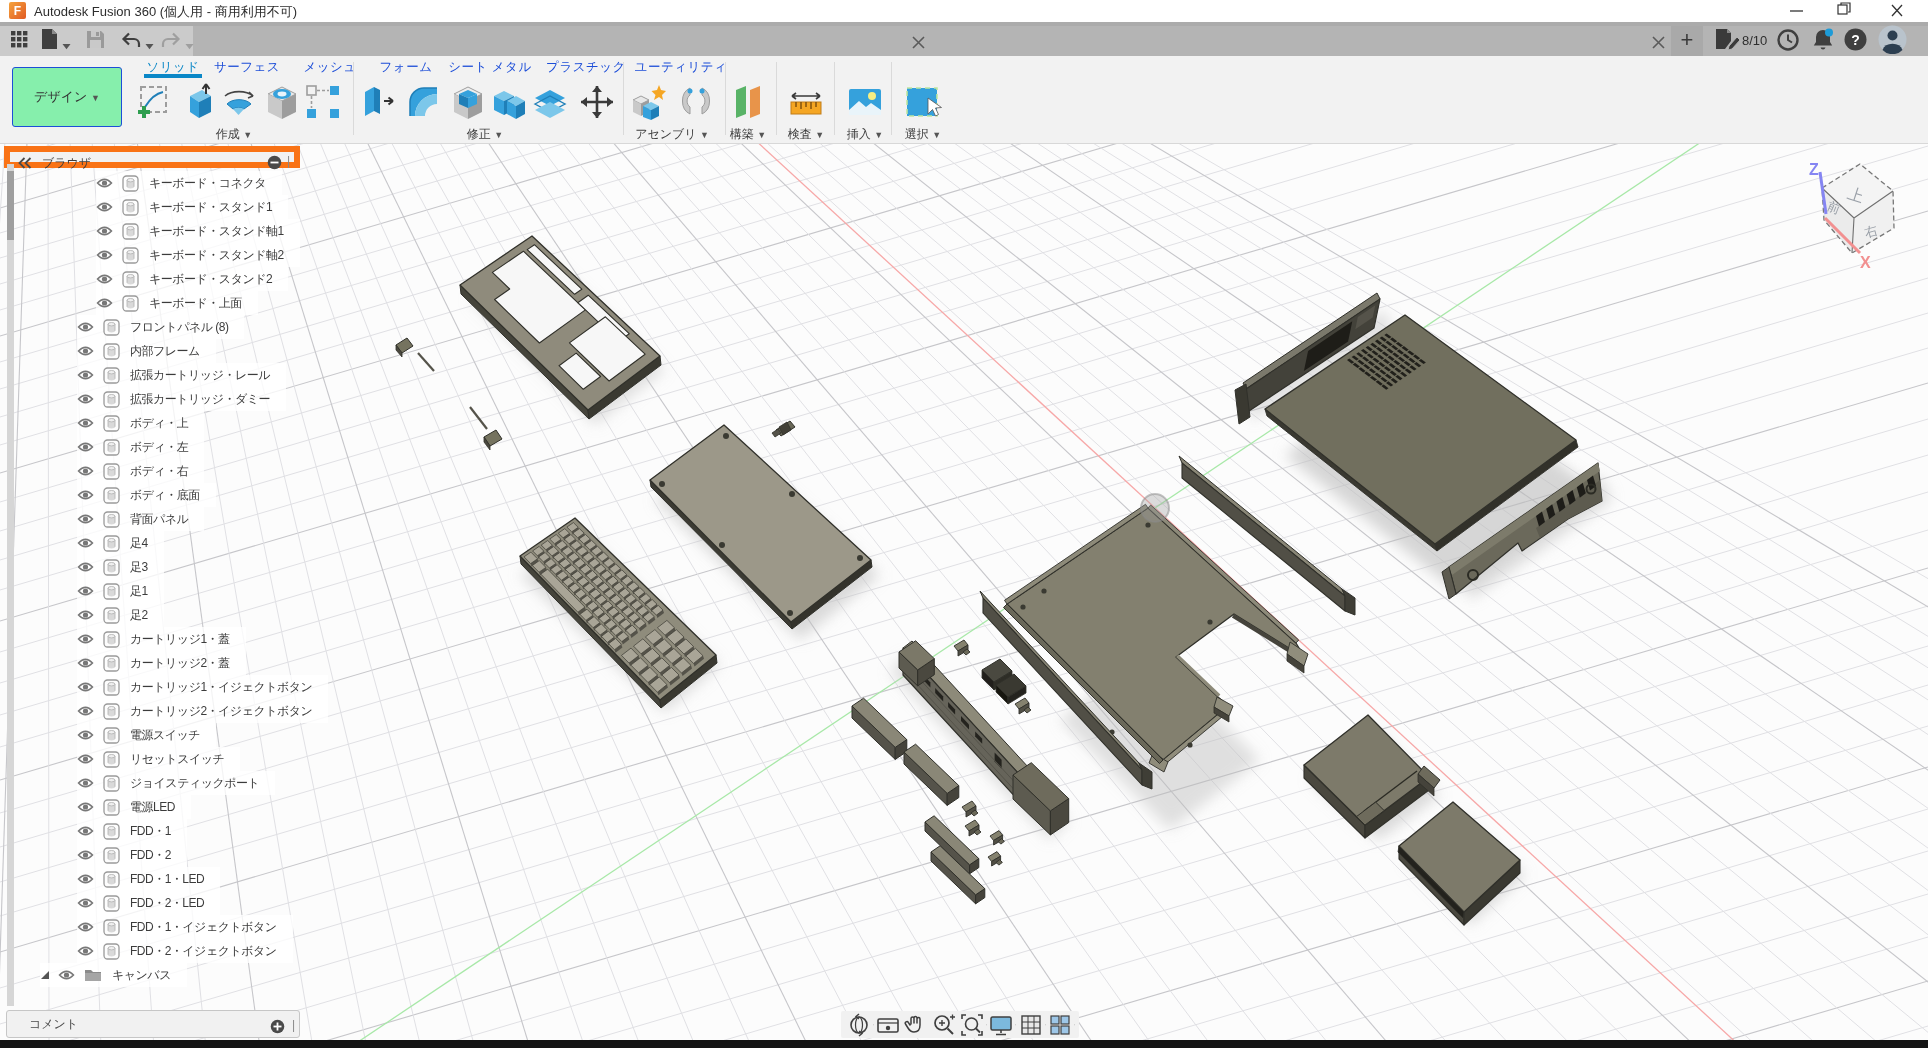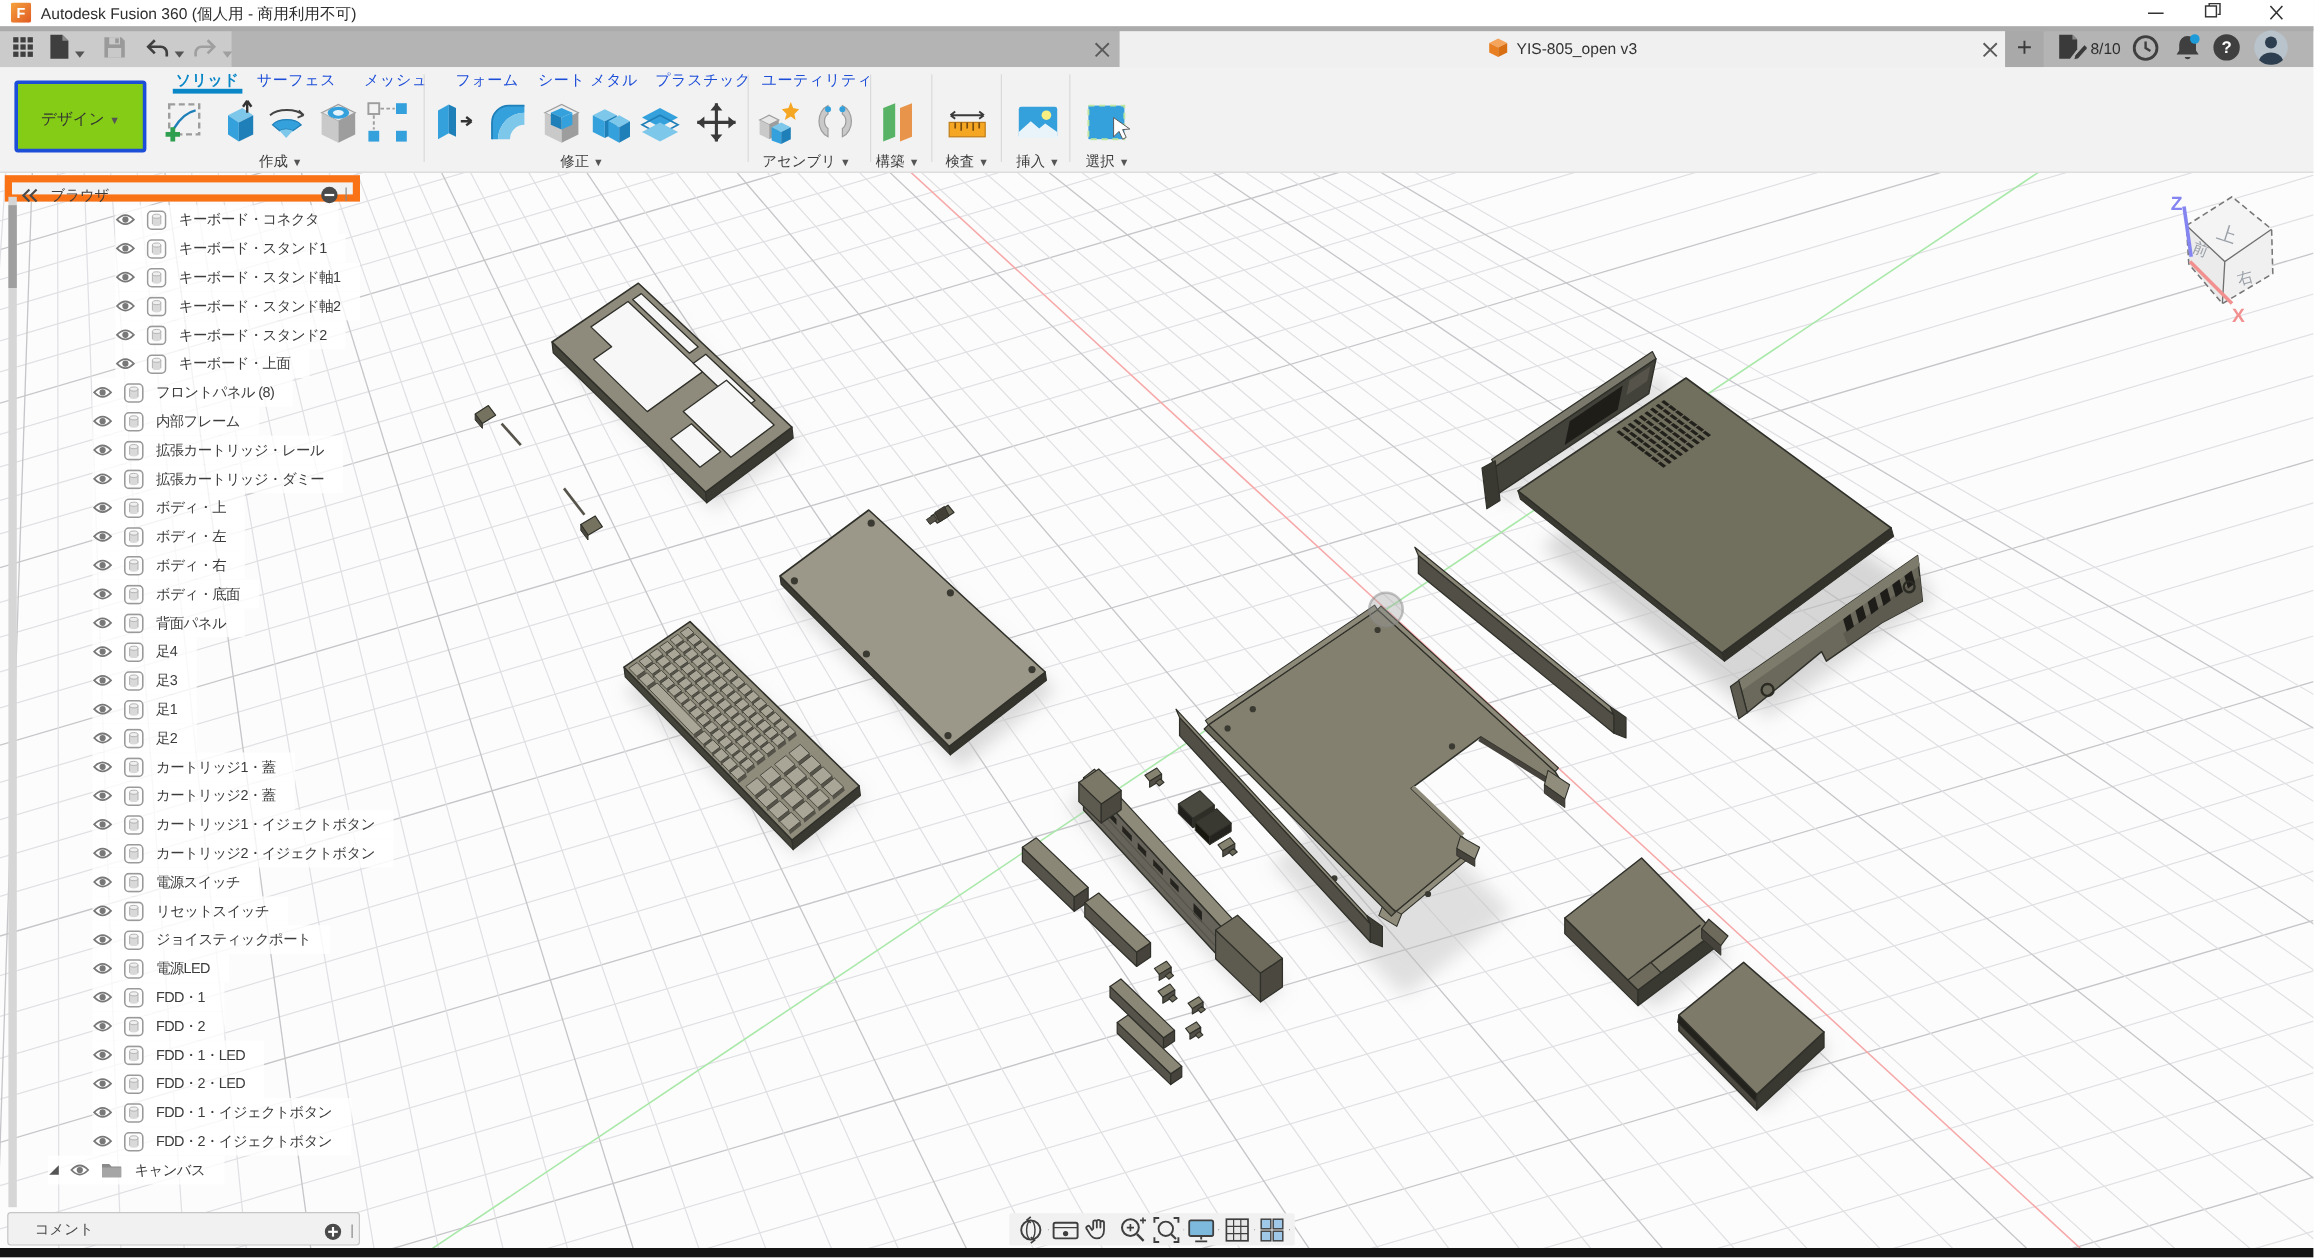--- a/index.html
+++ b/index.html
@@ -6,23 +6,23 @@
 #titlebar .t {position:absolute;left:34px;top:3px;font-size:13px;color:#2d2d2d}
 #titlebar .logo {position:absolute;left:9px;top:2px}
 #row2 {position:absolute;top:22px;left:0;width:1928px;height:34px;background:#b4b4b4;z-index:50}
 #row2 .lefticons {position:absolute;left:0;top:0;width:193px;height:34px;background:#cbcbcb}
 #row2 .topstrip {position:absolute;top:0;left:0;width:1928px;height:4px;background:#ababab}
 .li {position:absolute;top:7px}
 #tab1 {position:absolute;left:193px;top:4px;width:740px;height:30px;background:#b5b5b5;color:#3f3f3f;font-size:13px;text-align:center;line-height:30px}
 #tab2 {position:absolute;left:933px;top:4px;width:738px;height:30px;background:#f0f0f0;color:#333;font-size:13px;text-align:center;line-height:30px}
 #plustile {position:absolute;left:1671px;top:4px;width:32px;height:30px;background:#a9a9a9;color:#3a3a3a;font-size:22px;text-align:center;line-height:28px}
 #ribbon {position:absolute;top:56px;left:0;width:1928px;height:88px;background:#f2f2f2;border-bottom:1px solid #d8d8d8;z-index:50}
-#designbtn {position:absolute;left:12px;top:11px;width:110px;height:60px;background:#84cc16;border:3px solid #1d4ed8;border-radius:3px;font-size:13px;color:#333;text-align:center;line-height:58px}
+#designbtn {position:absolute;left:12px;top:11px;width:110px;height:60px;background:#86efac;border:1px solid #1d4ed8;border-radius:3px;font-size:13px;color:#333;text-align:center;line-height:58px}
 .rtab {position:absolute;top:3px;width:120px;text-align:center;font-size:12.5px;color:#1d4ed8;letter-spacing:0.5px}
-.rtab.active {color:#0a87c7;font-weight:bold}
+.rtab.active {color:#0a87c7;font-weight:normal}
 #tabline {position:absolute;left:144px;top:18px;width:58px;height:3.5px;background:#0a87c7}
 .ric {position:absolute;top:26px;width:40px;height:40px}
 .sep {position:absolute;top:6px;width:1px;height:73px;background:#dadada}
 .glab {position:absolute;top:70px;width:140px;text-align:center;font-size:12px;color:#3d3d3d}
 .gcaret {font-size:9px;color:#555}
 #scene {position:absolute;top:0;left:0;z-index:1}
 #browserhdr {position:absolute;left:4px;top:146px;width:296px;height:22px;background:#f2f2f2;border:6px solid #f97316;z-index:20;font-size:12px;color:#3c3c3c}
 .br {position:absolute;height:24px;display:flex;align-items:center;background:rgba(255,255,255,0.78);padding-right:16px;z-index:19;white-space:nowrap}
 .br .sp {width:9px}
 .br .lab {font-size:12px;color:#3c3c3c;margin-left:10px;letter-spacing:-0.5px}
@@ -623,25 +623,20 @@
 <span class="li" style="left:160px;top:9px"><svg width="22" height="18" viewBox="0 0 22 18">
         <path d="M18 8 h-10 a5 5 0 0 0 -5 5 v3" fill="none" stroke="#9f9f9f" stroke-width="2.2"></path>
         <path d="M13 2.5 L18.5 8 L13 13.5" fill="none" stroke="#9f9f9f" stroke-width="2.2"></path>
       </svg></span>
 <span class="li" style="left:185px;top:14px"><svg width="9" height="7" viewBox="0 0 9 7">
         <path d="M0.5 1 h8 L4.5 6.2 Z" fill="#9f9f9f"></path>
       </svg></span>
 <span class="li" style="left:912px;top:13px"><svg width="13" height="13" viewBox="0 0 13 13">
         <path d="M1 1 L12 12 M12 1 L1 12" stroke="#5a5a5a" stroke-width="1.6"></path>
       </svg></span>
-<div id="tab2"><svg width="17" height="17" viewBox="0 0 17 17" style="vertical-align:-3px">
-        <polygon points="8.5,1 16,4.8 8.5,8.6 1,4.8" fill="#f5a45c"></polygon>
-        <polygon points="1,4.8 8.5,8.6 8.5,16.5 1,12.7" fill="#e87f22"></polygon>
-        <polygon points="8.5,8.6 16,4.8 16,12.7 8.5,16.5" fill="#d86f12"></polygon>
-      </svg>&nbsp; YIS-805_open v3</div>
 <span class="li" style="left:1652px;top:13px"><svg width="13" height="13" viewBox="0 0 13 13">
         <path d="M1 1 L12 12 M12 1 L1 12" stroke="#5a5a5a" stroke-width="1.6"></path>
       </svg></span>
 <div id="plustile">+</div>
 <span class="li" style="left:1713px;top:6px"><svg width="26" height="24" viewBox="0 0 26 24">
         <path d="M3 1 h11 l4 4 v8 l-6 8 h-9 z" fill="#3a3a3a"></path>
         <path d="M14 1 l4 4 h-4 z" fill="#888"></path>
         <path d="M24 9 l-8 9 -1 4 4 -1 8 -9 z" fill="#3a3a3a" stroke="#b4b4b4" stroke-width="1"></path>
       </svg></span>
 <span class="li" style="left:1742px;top:11px;font-size:13px;color:#2e2e2e;position:absolute">8/10</span>

